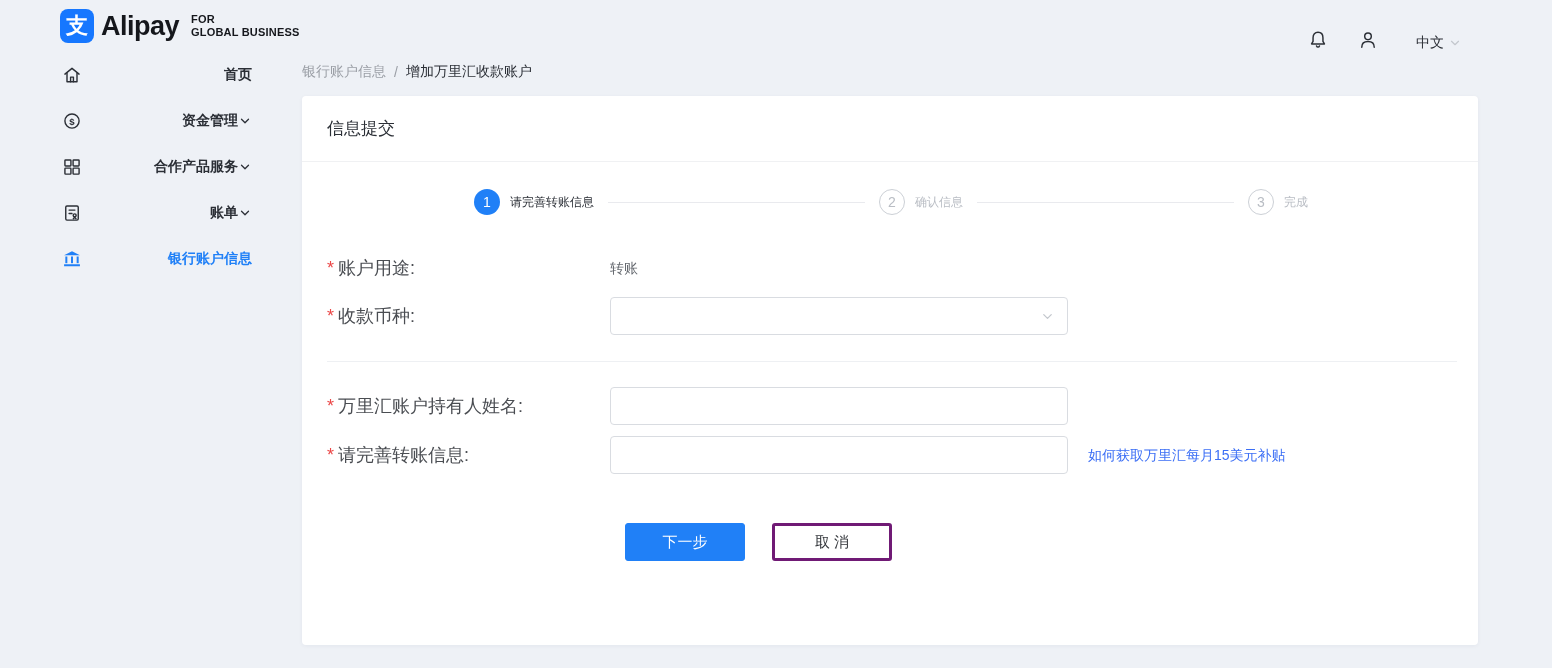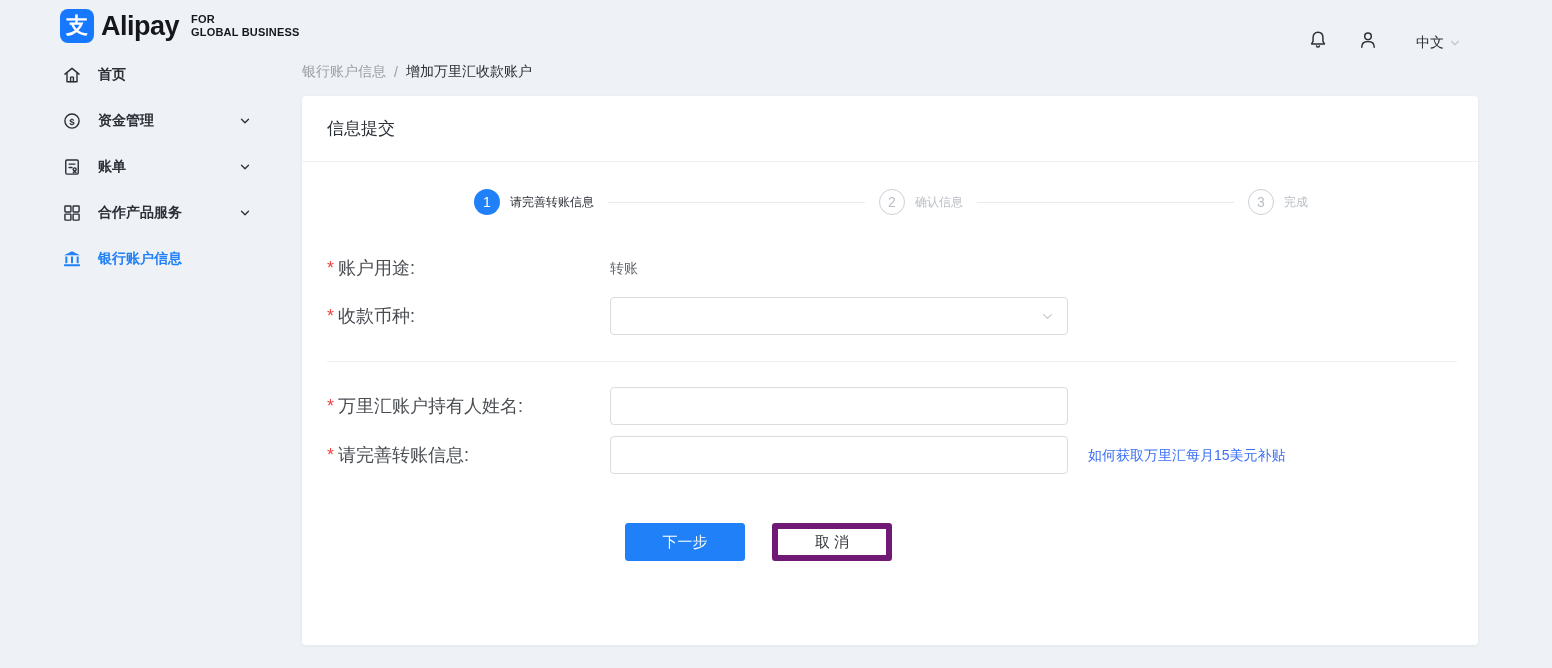--- a/index.html
+++ b/index.html
@@ -26,21 +26,21 @@
   .lang-label { font-size:14px; color:#2b2f36; }
   .lang-chevron { color:#c3c7cd; }
 
   
   .sidebar { position:absolute; top:52px; left:0; width:280px; }
   .side-item {
     height:46px; display:flex; align-items:center; padding:0 28px 0 62px;
     cursor:pointer; color:#2b2f36; user-select:none;
   }
   .side-item .side-icon { width:20px; height:20px; color:#2b2f36; }
-  .side-item .side-label { font-size:14px; font-weight:bold; margin-left:16px; flex:1; }
+  .side-item .side-label { font-size:14px; font-weight:bold; margin-left:16px; flex:1;text-align:right; }
   .side-item .side-chevron { color:#2b2f36; }
   .side-item.active, .side-item.active .side-icon { color:#2080f7; }
   .side-item.active .side-label { color:#2080f7; }
 
   
   .breadcrumb { position:absolute; left:302px; top:63px; font-size:14px; display:flex; gap:8px; align-items:center; }
   .crumb-parent { color:#9b9fa6; cursor:pointer; }
   .crumb-sep { color:#9b9fa6; }
   .crumb-current { color:#2b2f36; }
 
@@ -75,21 +75,21 @@
   .select-box .sel-chevron { color:#c3c7cd; }
   .text-input {
     font-family:inherit; font-size:14px; padding:0 12px; outline:none; color:#333;
   }
   .form-divider { position:absolute; left:25px; right:21px; top:265px; height:1px; background:#eef0f3; }
   .help-link { position:absolute; left:786px; top:349px; height:20px; line-height:20px; font-size:14px; color:#3b6ef5; cursor:pointer; white-space:nowrap; }
 
   
   .btn { position:absolute; top:427px; height:38px; border-radius:3px; font-size:15px; font-family:inherit; cursor:pointer;margin-left:15px; }
   .btn-primary { left:308px; width:120px; background:#2080f7; color:#fff; border:1px solid #2080f7; }
-  .btn-secondary { left:455px; width:120px; background:#fff; color:#33363b; border:6px solid #701a75; }
+  .btn-secondary { left:455px; width:120px; background:#fff; color:#33363b; border:3px solid #701a75; }
 </style>
 </head>
 <body>
 
 <div class="topbar">
   <div class="logo">
     <div class="logo-square">
       <span>支</span>
     </div>
     <div class="logo-brand">Alipay</div>
@@ -146,53 +146,53 @@
     <span class="side-label">资金管理</span>
     <span class="icon side-chevron">
       <svg width="14" height="14" viewBox="0 0 24 24" fill="none" stroke="currentColor" stroke-width="2.2" stroke-linecap="round" stroke-linejoin="round">
         <polyline points="6 9 12 15 18 9"></polyline>
       </svg>
     </span>
   </div>
 
   <div class="side-item">
     <span class="icon side-icon">
+      <svg width="20" height="20" viewBox="0 0 24 24" fill="none" stroke="currentColor" stroke-width="1.7" stroke-linejoin="round">
+        <rect x="3.5" y="3.5" width="7.2" height="7.2" rx="0.8"></rect>
+        <rect x="13.3" y="3.5" width="7.2" height="7.2" rx="0.8"></rect>
+        <rect x="3.5" y="13.3" width="7.2" height="7.2" rx="0.8"></rect>
+        <rect x="13.3" y="13.3" width="7.2" height="7.2" rx="0.8"></rect>
+      </svg>
+    </span>
+    <span class="side-label">合作产品服务</span>
+    <span class="icon side-chevron">
+      <svg width="14" height="14" viewBox="0 0 24 24" fill="none" stroke="currentColor" stroke-width="2.2" stroke-linecap="round" stroke-linejoin="round">
+        <polyline points="6 9 12 15 18 9"></polyline>
+      </svg>
+    </span>
+  </div>
+
+  <div class="side-item">
+    <span class="icon side-icon">
       <svg width="20" height="20" viewBox="0 0 24 24" fill="none" stroke="currentColor" stroke-width="1.7" stroke-linecap="round" stroke-linejoin="round">
         <rect x="4.5" y="3.5" width="15" height="17" rx="1.5"></rect>
         <path d="M8.5 8.5 H15.5"></path>
         <path d="M8.5 12.5 H12"></path>
         <circle cx="15.2" cy="14.8" r="1.8"></circle>
         <path d="M13.6 18.8 L15.2 17.2 L16.8 18.8"></path>
       </svg>
     </span>
     <span class="side-label">账单</span>
     <span class="icon side-chevron">
       <svg width="14" height="14" viewBox="0 0 24 24" fill="none" stroke="currentColor" stroke-width="2.2" stroke-linecap="round" stroke-linejoin="round">
         <polyline points="6 9 12 15 18 9"></polyline>
       </svg>
     </span>
   </div>
 
-  <div class="side-item">
-    <span class="icon side-icon">
-      <svg width="20" height="20" viewBox="0 0 24 24" fill="none" stroke="currentColor" stroke-width="1.7" stroke-linejoin="round">
-        <rect x="3.5" y="3.5" width="7.2" height="7.2" rx="0.8"></rect>
-        <rect x="13.3" y="3.5" width="7.2" height="7.2" rx="0.8"></rect>
-        <rect x="3.5" y="13.3" width="7.2" height="7.2" rx="0.8"></rect>
-        <rect x="13.3" y="13.3" width="7.2" height="7.2" rx="0.8"></rect>
-      </svg>
-    </span>
-    <span class="side-label">合作产品服务</span>
-    <span class="icon side-chevron">
-      <svg width="14" height="14" viewBox="0 0 24 24" fill="none" stroke="currentColor" stroke-width="2.2" stroke-linecap="round" stroke-linejoin="round">
-        <polyline points="6 9 12 15 18 9"></polyline>
-      </svg>
-    </span>
-  </div>
-
   <div class="side-item active">
     <span class="icon side-icon">
       <svg width="20" height="20" viewBox="0 0 24 24" fill="currentColor" stroke="none">
         <path d="M12 2.6 L21.5 7.6 H2.5 Z"></path>
         <rect x="4" y="9" width="2.4" height="8"></rect>
         <rect x="10.8" y="9" width="2.4" height="8"></rect>
         <rect x="17.6" y="9" width="2.4" height="8"></rect>
         <rect x="2.5" y="18.3" width="19" height="2.4"></rect>
       </svg>
     </span>

